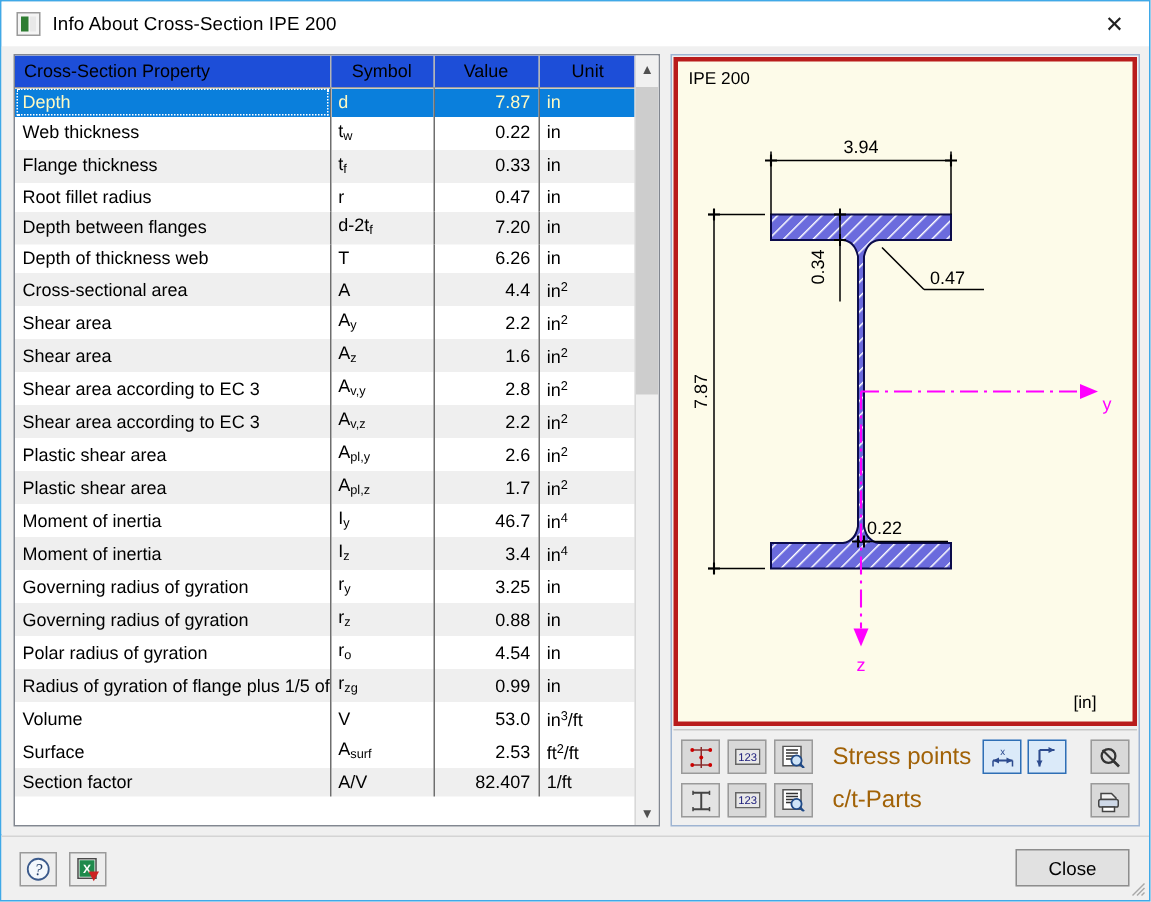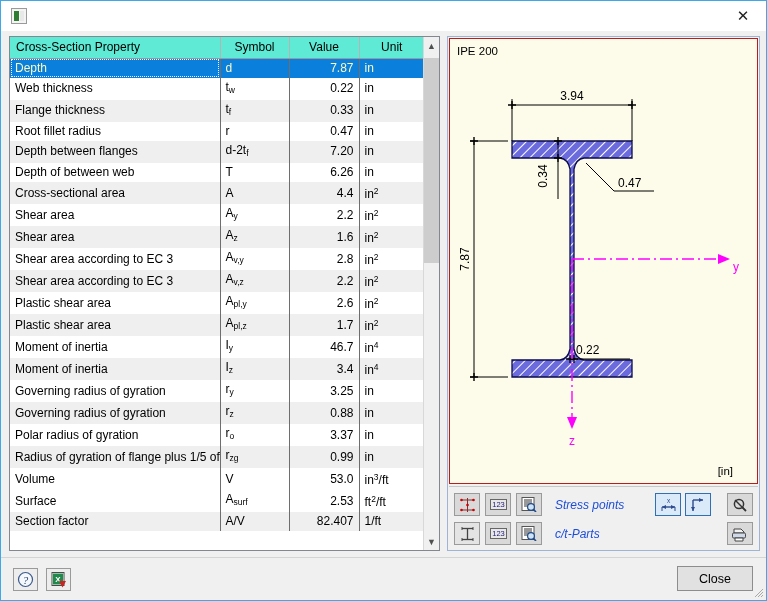--- a/index.html
+++ b/index.html
@@ -72,21 +72,21 @@
     table-layout: fixed;
     font-size: 12px;
   }
   .tbl col.c-prop { width: 210px; }
   .tbl col.c-sym  { width: 69px; }
   .tbl col.c-val  { width: 70px; }
   .tbl col.c-unit { width: 65px; }
 
   .tbl thead th {
     height: 21px;
-    background: #5eead4;
+    background: #1d4ed8;
     border-right: 1px solid #b4b4b4;
     border-bottom: 1px solid #9a9a9a;
     font-weight: normal;
     font-size: 12px;
     color: #000;
     text-align: center;
     padding: 0 4px;
   }
   .tbl thead th.h-prop { text-align: left; padding-left: 6px; }
   .tbl thead th:last-child { border-right: none; }
@@ -150,21 +150,21 @@
     width: 313px; height: 515px;
     border: 1px solid #9eb4d2;
     background: #f0f0f0;
     overflow: hidden;
   }
   .canvas {
     position: absolute;
     left: 1px; top: 1px;
     width: 309px; height: 446px;
     background: #fdfbe9;
-    border: 1px solid #b91c1c;
+    border: 3px solid #b91c1c;
   }
   .canvas-label {
     position: absolute;
     left: 7px; top: 6px;
     font-size: 11.5px;
     color: #000;
   }
   .unit-label {
     position: absolute;
     right: 24px; bottom: 6px;
@@ -194,25 +194,24 @@
     margin-right: 5px;
     display: flex; align-items: center; justify-content: center;
     cursor: default;
   }
   .tbtn.flat { background: #e4e4e4; }
   .tbtn.active {
     border: 1px solid #2f6fb5;
     background: #dbeaf9;
   }
   .tlabel {
-    font-size: 12px;
-    color: #1d4ed8;
+    font-size: 16px;
+    color: #a16207;
     margin-left: 8px;
     white-space: nowrap;
-    font-style: italic;
   }
   .tspacer { flex: 1; }
   .tbtn.rt { margin-right: 4px; }
   .tbtn.last { margin-right: 0; margin-left: 12px; }
 
   
   .footer {
     position: absolute;
     left: 1px; right: 1px; bottom: 1px;
     height: 43px;
@@ -248,20 +247,21 @@
   }
 </style>
 </head>
 <body>
 
 <div class="titlebar">
   <div class="title-icon">
     <i class="g"></i>
       <i class="w"></i>
   </div>
+  <div class="title-text">Info About Cross-Section IPE 200</div>
   <div class="title-close">✕</div>
 </div>
 
 <div class="content">
 
   <div class="table-panel">
     <table class="tbl">
       <colgroup>
         <col class="c-prop">
           <col class="c-sym">
@@ -301,21 +301,21 @@
             <td class="c3">0.47</td>
             <td class="c4">in</td>
           </tr>
           <tr class="alt">
             <td class="c1">Depth between flanges</td>
             <td class="c2">d-2t<sub>f</sub></td>
             <td class="c3">7.20</td>
             <td class="c4">in</td>
           </tr>
           <tr>
-            <td class="c1">Depth of between web</td>
+            <td class="c1">Depth of thickness web</td>
             <td class="c2">T</td>
             <td class="c3">6.26</td>
             <td class="c4">in</td>
           </tr>
           <tr class="alt">
             <td class="c1">Cross-sectional area</td>
             <td class="c2">A</td>
             <td class="c3">4.4</td>
             <td class="c4">in<sup>2</sup></td>
           </tr>
@@ -375,21 +375,21 @@
           </tr>
           <tr class="alt">
             <td class="c1">Governing radius of gyration</td>
             <td class="c2">r<sub>z</sub></td>
             <td class="c3">0.88</td>
             <td class="c4">in</td>
           </tr>
           <tr>
             <td class="c1">Polar radius of gyration</td>
             <td class="c2">r<sub>o</sub></td>
-            <td class="c3">3.37</td>
+            <td class="c3">4.54</td>
             <td class="c4">in</td>
           </tr>
           <tr class="alt">
             <td class="c1">Radius of gyration of flange plus 1/5 of we</td>
             <td class="c2">r<sub>zg</sub></td>
             <td class="c3">0.99</td>
             <td class="c4">in</td>
           </tr>
           <tr>
             <td class="c1">Volume</td>

